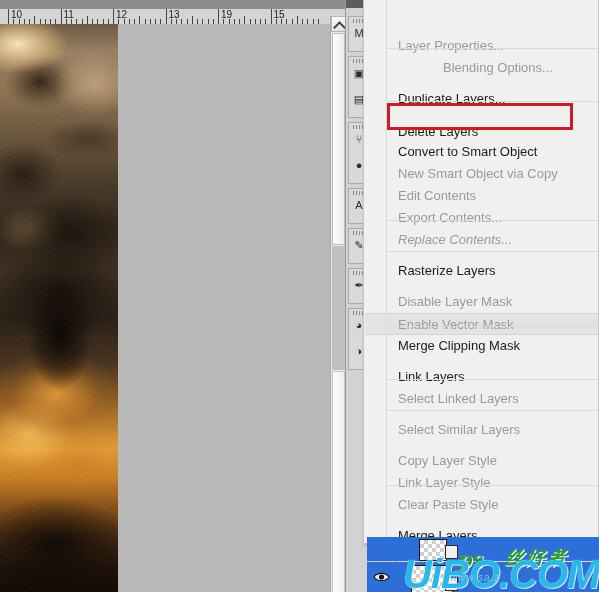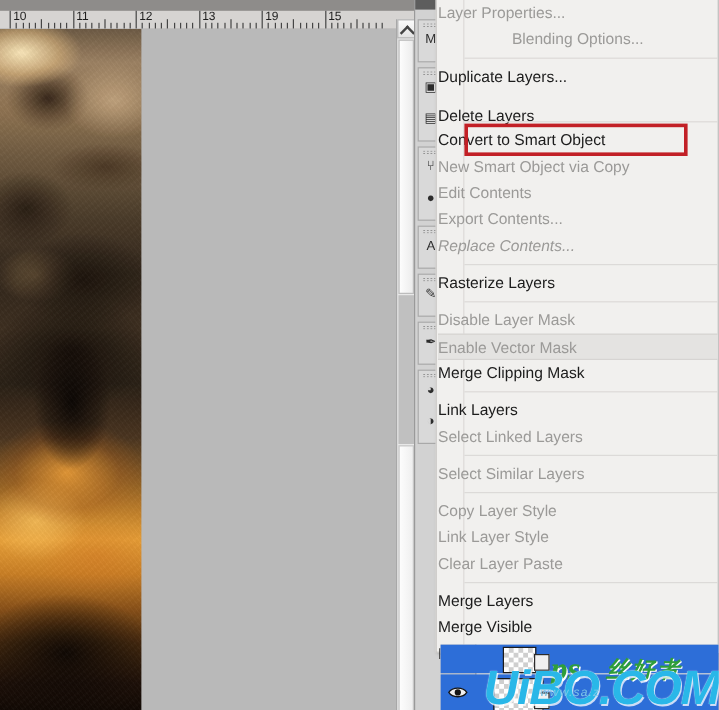--- a/index.html
+++ b/index.html
@@ -61,22 +61,22 @@
   .dock-top{position:absolute;left:0;top:0;width:22px;height:8px;background:#5d5d5d;}
   .dock-grp{position:absolute;left:2px;width:19px;background:#d9d9d9;border:1px solid #a9a9a9;box-sizing:border-box;}
   .grip{position:absolute;left:3px;top:2px;width:12px;height:4px;
         background-image:radial-gradient(circle,#8a8a8a 40%,transparent 42%);background-size:3px 2px;}
   .dock-ico{position:absolute;left:3px;width:14px;height:14px;color:#2c2c2c;font-size:11px;line-height:14px;text-align:center;}
 
   
   .menu{position:absolute;left:363px;top:-1px;width:236px;height:545px;background:#f1f0ee;border:1px solid #c8c6c4;border-top:none;box-sizing:border-box;
         box-shadow:1px 1px 3px rgba(0,0,0,.25);}
   .menu-rail{position:absolute;left:22px;top:0;bottom:0;width:1px;background:#dcdad8;}
-  .mi{position:absolute;left:1px;width:233px;height:22px;line-height:22px;font-size:13px;box-sizing:border-box;
-      color:#1c1c1c;white-space:nowrap;font-family:"Liberation Sans", sans-serif;}
+  .mi{position:absolute;left:1px;width:233px;height:22px;line-height:22px;font-size:13px;padding-left:33px;box-sizing:border-box;
+      color:#1c1c1c;white-space:nowrap;font-family:"Liberation Sans", sans-serif;margin-top:35px;}
   .mi.dim{color:#9b9a98;}
   .mi.hl{background:#e4e3e1;border-top:1px solid #d6d4d2;border-bottom:1px solid #d6d4d2;}
   .msep{position:absolute;left:23px;width:211px;height:1px;background:#dcdad8;}
   .redbox{position:absolute;left:23px;width:186px;height:27px;border:3px solid #c22026;box-sizing:border-box;}
 
   
   .lpanel{position:absolute;left:367px;top:537px;width:232px;height:55px;background:#d8d8d8;overflow:hidden;}
   .lrow{position:absolute;left:0;width:232px;background:#2d6ed8;}
   .lrow .eye{position:absolute;left:6px;top:50%;transform:translateY(-50%);width:17px;height:12px;}
   .eye svg{display:block;}
@@ -253,21 +253,21 @@
         <div class="mi dim hl" style="top: 279px;">Enable Vector Mask</div>
         <div class="mi" style="top: 301px;">Merge Clipping Mask</div>
         <div class="msep" style="top: 327px;"></div>
         <div class="mi" style="top: 332px;">Link Layers</div>
         <div class="mi dim" style="top: 354px;">Select Linked Layers</div>
         <div class="msep" style="top: 380px;"></div>
         <div class="mi dim" style="top: 385px;">Select Similar Layers</div>
         <div class="msep" style="top: 411px;"></div>
         <div class="mi dim" style="top: 416px;">Copy Layer Style</div>
         <div class="mi dim" style="top: 438px;">Link Layer Style</div>
-        <div class="mi dim" style="top: 460px;">Clear Layer Paste</div>
+        <div class="mi dim" style="top: 460px;">Clear Paste Style</div>
         <div class="msep" style="top: 486px;"></div>
         <div class="mi" style="top: 491px;">Merge Layers</div>
         <div class="mi" style="top: 513px;">Merge Visible</div>
         <div class="mi" style="top: 535px;">Flatten Image</div>
       </div>
   </div>
 
   <div class="lpanel">
     <div class="lgutter"></div>
 

